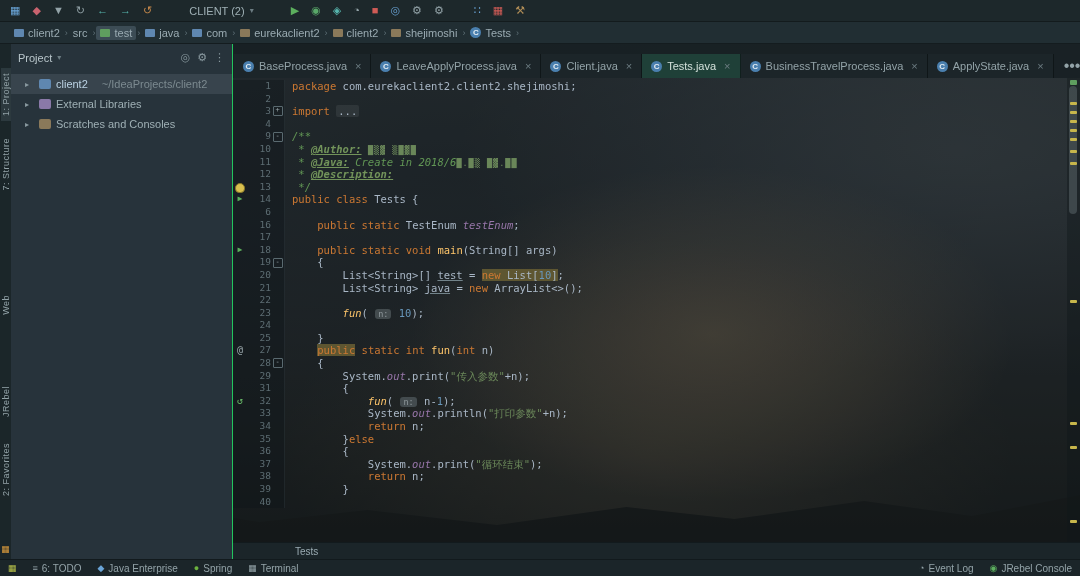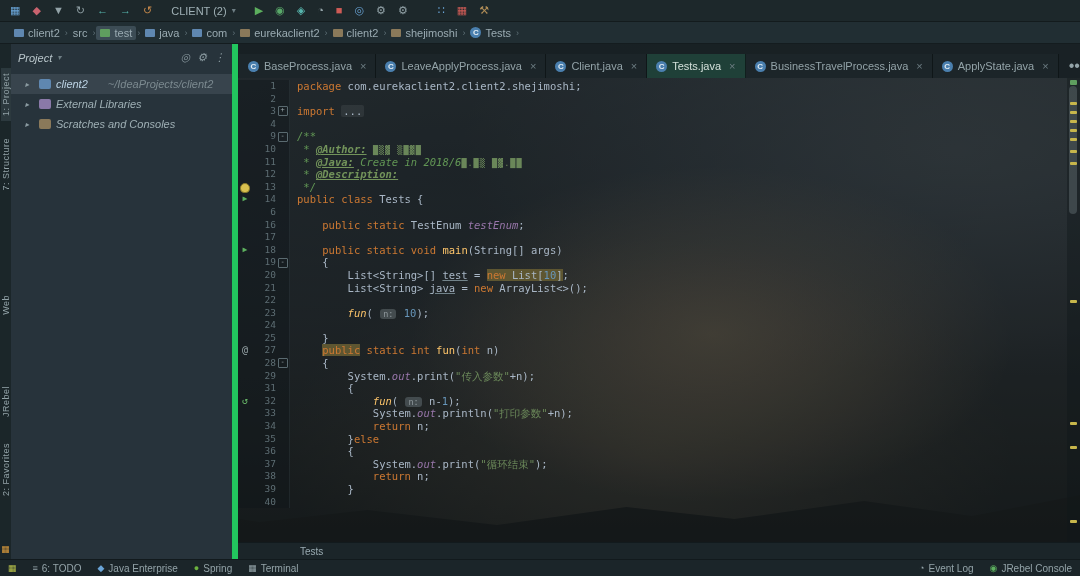--- a/index.html
+++ b/index.html
@@ -16,21 +16,21 @@
   .mtn{position:absolute;left:0;right:0;bottom:0;height:150px;
     background:linear-gradient(180deg,#1f1c16,#121010);
     clip-path:polygon(0 100%,0 62%,6% 66%,14% 52%,24% 64%,34% 56%,46% 66%,58% 54%,68% 62%,80% 50%,90% 60%,100% 46%,100% 100%);}
   .ui{position:absolute;inset:0;display:flex;flex-direction:column;}
   
   .toolbar{height:21px;flex:none;background:#1d282b;border-bottom:1px solid #131b1d;
     display:flex;align-items:center;padding:0 10px;}
   .tbgroup{display:flex;align-items:center;gap:12px;}
   .tbgap{margin-left:30px;}
   .tbi{font-size:11px;line-height:1;cursor:default;}
-  .runconfig{display:flex;align-items:center;gap:5px;color:#9fb0b5;font-size:11px;margin:0 12px;padding:1px 7px;}
+  .runconfig{display:flex;align-items:center;gap:5px;color:#9fb0b5;font-size:11px;margin:0 30px;padding:1px 7px;}
   .runconfig .caret{color:#6d7d83;font-size:8px;}
   
   .navbar{height:21px;flex:none;background:#212e33;border-bottom:1px solid #141c1f;
     display:flex;align-items:center;padding:0 10px;font-size:11px;color:#9aabb2;}
   .crumb{display:flex;align-items:center;gap:4px;padding:1px 4px;border-radius:2px;}
   .crumb.selected{background:#3c4c55;}
   .crumb .lbl{white-space:nowrap;}
   .sep{color:#5f7077;font-size:9px;margin:0 1px;}
   .fic{width:10px;height:8px;border-radius:1px;display:inline-block;}
   .ic-mod{background:#5f87b0;}
@@ -41,36 +41,36 @@
     font-size:8px;line-height:11px;text-align:center;font-weight:bold;display:inline-block;flex:none;}
   
   .main{flex:1;display:flex;min-height:0;}
   
   .strip{width:11px;flex:none;background:#1b2629;display:flex;flex-direction:column;align-items:center;}
   .stripitem{writing-mode:vertical-rl;transform:rotate(180deg);font-size:9px;color:#93a3a8;
     letter-spacing:.5px;white-space:nowrap;padding:5px 0;}
   .stripitem.active{background:rgba(70,88,95,.4);}
   .stripbottom{margin-top:auto;margin-bottom:5px;font-size:9px;}
   
-  .sidebar{width:221px;flex:none;background:#27333b;border-right:6px solid #22c55e;
-    display:flex;flex-direction:column;font-size:11px;font-style:italic;}
+  .sidebar{width:221px;flex:none;background:#27333b;border-right:1px solid #22c55e;
+    display:flex;flex-direction:column;font-size:11px;}
   .sb-head{height:27px;flex:none;display:flex;align-items:center;gap:5px;padding:0 7px;color:#b9c6cb;}
   .sb-head .caret{color:#6d7d83;font-size:8px;}
   .sb-head .spacer{flex:1;}
   .sbh-ic{color:#8a9aa0;font-size:11px;}
   .tree{flex:1;padding-top:3px;}
   .trow{height:20px;display:flex;align-items:center;gap:5px;padding-left:14px;color:#9fb0b5;white-space:nowrap;}
   .trow.selected{background:#38444d;}
   .tcaret{color:#8a9aa0;font-size:8px;width:9px;flex:none;}
   .ticon{width:12px;height:10px;border-radius:2px;flex:none;}
   .ti-project{background:#5f87b0;}
   .ti-lib{background:#8a79a8;}
   .ti-scratch{background:#8a795a;}
   .tmain{color:#bcd3e4;}
-  .tpath{color:#7c8a90;margin-left:15px;}
+  .tpath{color:#7c8a90;margin-left:9px;}
   
   .editorcol{flex:1;display:flex;flex-direction:column;min-width:0;}
   .tabbar{height:34px;flex:none;background:rgba(22,30,34,.92);display:flex;align-items:flex-end;padding-left:1px;}
   .tab{height:24px;display:flex;align-items:center;gap:5px;padding:0 9px;font-size:11px;color:#93a3a8;
     background:rgba(29,38,42,.9);border-right:1px solid rgba(9,14,16,.65);white-space:nowrap;}
   .tab.active{background:#1f4038;color:#d3e0da;}
   .tclose{color:#6d7d83;font-size:11px;margin-left:3px;}
   .tabextra{margin-left:auto;display:flex;align-items:center;gap:7px;padding:0 10px;height:24px;color:#93a3a8;}
   .editor{flex:1;display:flex;min-height:0;background:rgba(20,28,32,.52);position:relative;}
   .lines{flex:1;overflow:hidden;padding-top:2px;font-family:"DejaVu Sans Mono",monospace;font-size:10.5px;}

